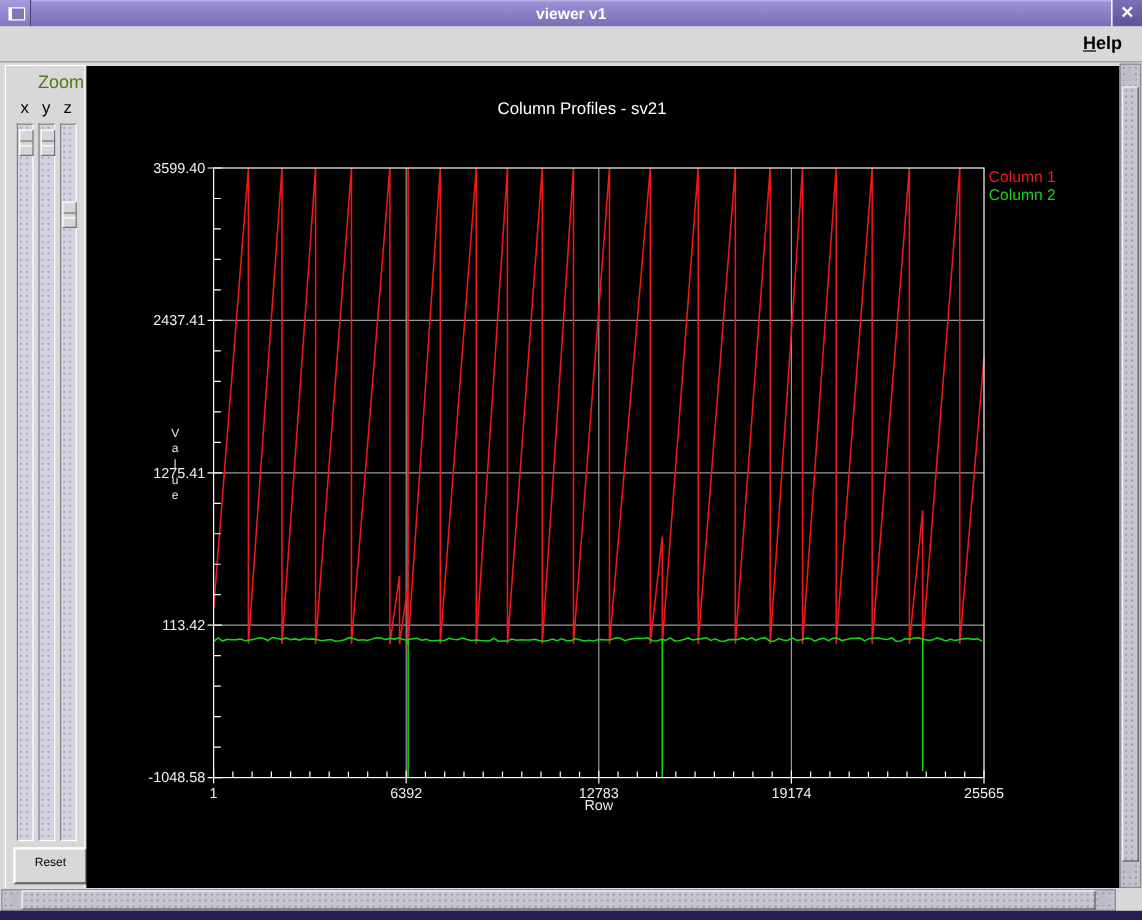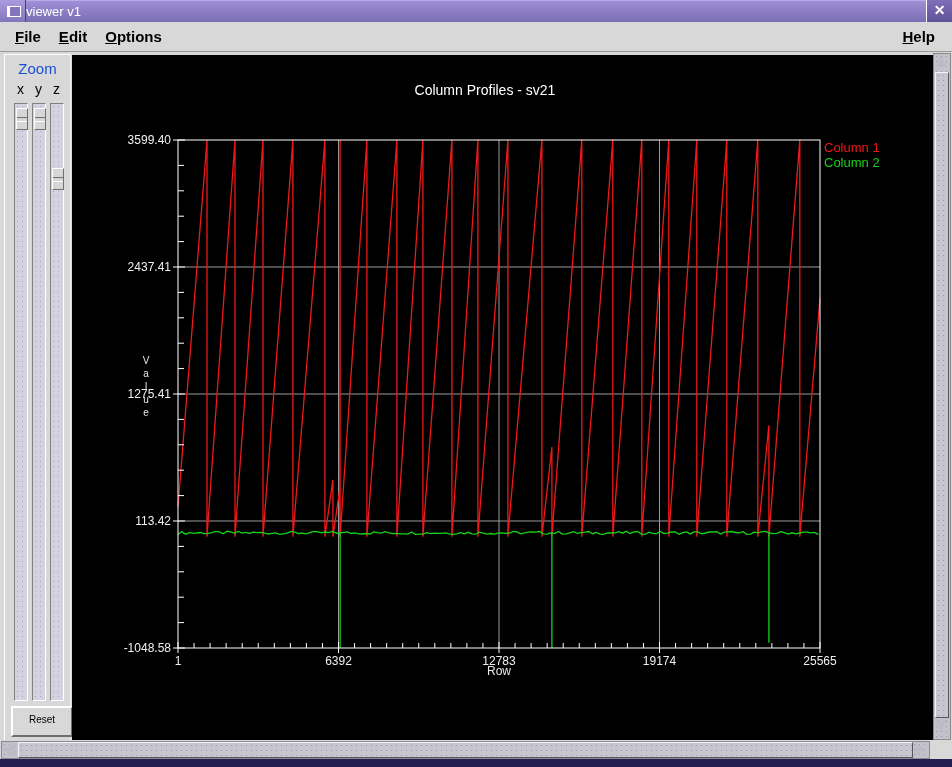--- a/index.html
+++ b/index.html
@@ -9,37 +9,37 @@
     -webkit-font-smoothing:none;
   }
   
   .titlebar{position:absolute;left:0;top:0;width:952px;height:22px;display:flex;}
   .tb-btn{width:26px;height:22px;box-sizing:border-box;position:relative;
     background:linear-gradient(180deg,#a89bde 0%,#8376bd 100%);}
   .tb-iconify{border-right:1px solid #4a3f7a;}
   .tb-iconify .glyph{position:absolute;left:7px;top:6px;width:10px;height:9px;
     border:1px solid #fff;border-left:3px solid #fff;background:#8376bd;}
   .tb-title{flex:1;background:linear-gradient(180deg,#9d90d6 0%,#7b6db3 100%);
-    color:#fff;font-size:13px;font-weight:normal;text-align:left;line-height:22px;
+    color:#fff;font-size:13px;font-weight:bold;text-align:center;line-height:22px;
     border-top:1px solid #b7abe8;box-sizing:border-box;}
   .tb-close{border-left:1px solid #fff;background:linear-gradient(180deg,#7d6fb8 0%,#5f5296 100%);
     color:#fff;font-size:14px;font-weight:bold;text-align:center;line-height:21px;}
   
   .menubar{position:absolute;left:0;top:22px;width:952px;height:29px;background:#d8d8d8;
     display:flex;align-items:center;font-size:15px;font-weight:bold;color:#000;
     border-bottom:1px solid #9a9a9a;}
   .menu-left{display:flex;margin-left:6px;}
   .menu-right{margin-left:auto;margin-right:8px;display:flex;}
   .menu-item{padding:3px 9px;cursor:default;}
   .menu-item u{text-decoration:underline;}
   
   .sidebar{position:absolute;left:4px;top:54px;width:67px;height:686px;background:#d8d8d8;
     border-top:1px solid #fff;border-left:1px solid #fff;border-right:1px solid #f2f2f2;
     box-sizing:border-box;}
-  .zoom-title{margin-top:5px;text-align:center;font-size:15px;color:#1d4ed8;}
+  .zoom-title{margin-top:5px;text-align:right;font-size:15px;color:#4d7c0f;}
   .axis-labels{position:absolute;left:0;top:26px;width:100%;font-size:14px;color:#000;}
   .axis-labels span{position:absolute;top:0;}
   .slider-track{position:absolute;width:14px;box-sizing:border-box;
     top:48px;height:598px;
     background-color:#d3d2de;
     background-image:radial-gradient(#aaa6d6 0.9px, rgba(0,0,0,0) 1px);
     background-size:5px 5px;
     border-top:1px solid #808080;border-left:1px solid #808080;
     border-bottom:1px solid #fff;border-right:1px solid #fff;}
   .slider-handle{position:absolute;left:1px;width:10px;height:20px;background:#d6d6d6;
@@ -85,25 +85,20 @@
   <div class="tb-btn tb-iconify">
     <div class="glyph"></div>
   </div>
   <div class="tb-title">viewer v1</div>
   <div class="tb-btn tb-close">
     <span>✕</span>
   </div>
 </div>
 
 <div class="menubar">
-  <div class="menu-left" id="menu-left">
-      <div class="menu-item"><u>F</u>ile</div>
-      <div class="menu-item"><u>E</u>dit</div>
-      <div class="menu-item"><u>O</u>ptions</div>
-    </div>
   <div class="menu-right" id="menu-right">
       <div class="menu-item"><u>H</u>elp</div>
     </div>
 </div>
 
 <div class="sidebar">
   <div class="zoom-title">Zoom</div>
   <div class="axis-labels" id="slider-labels">
       <span style="left: 12px;">x</span>
       <span style="left: 30px;">y</span>

